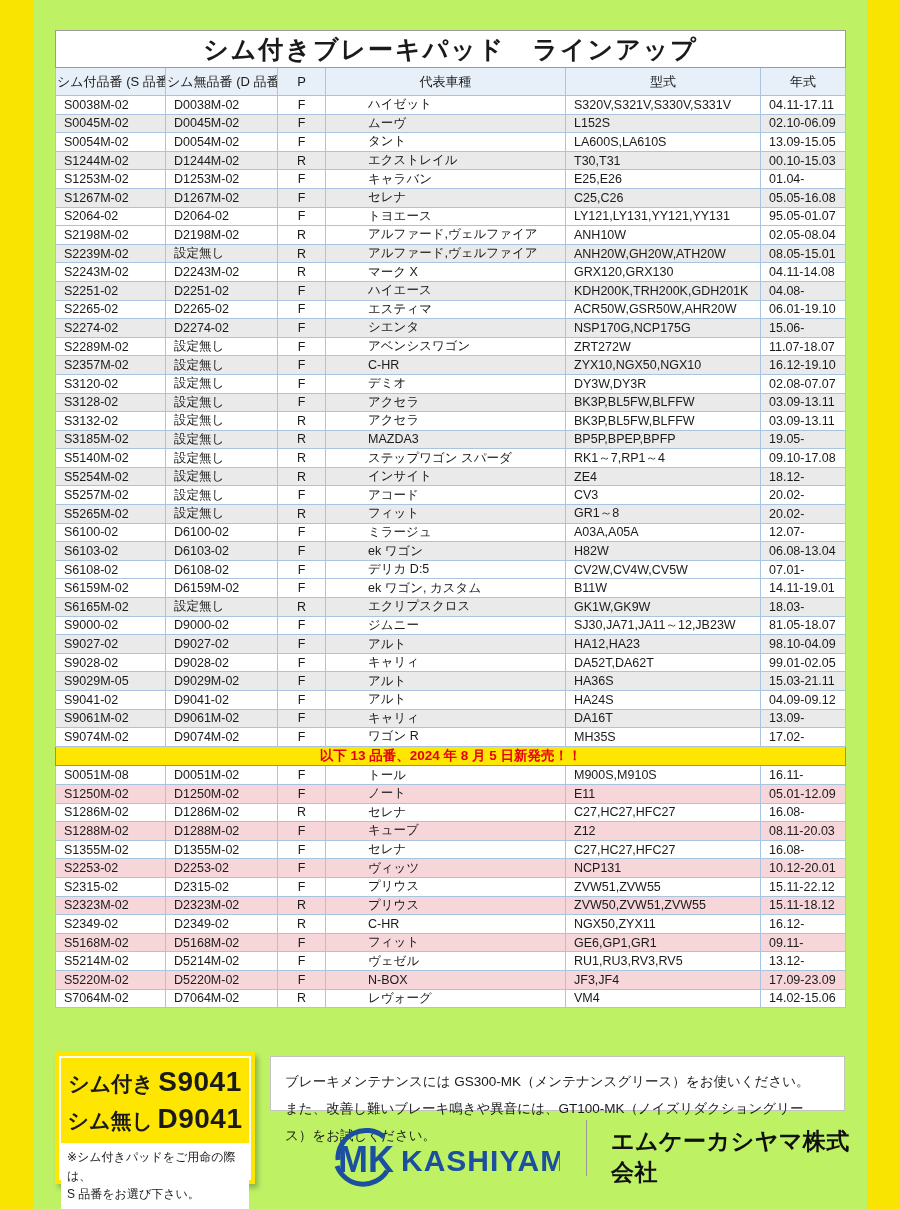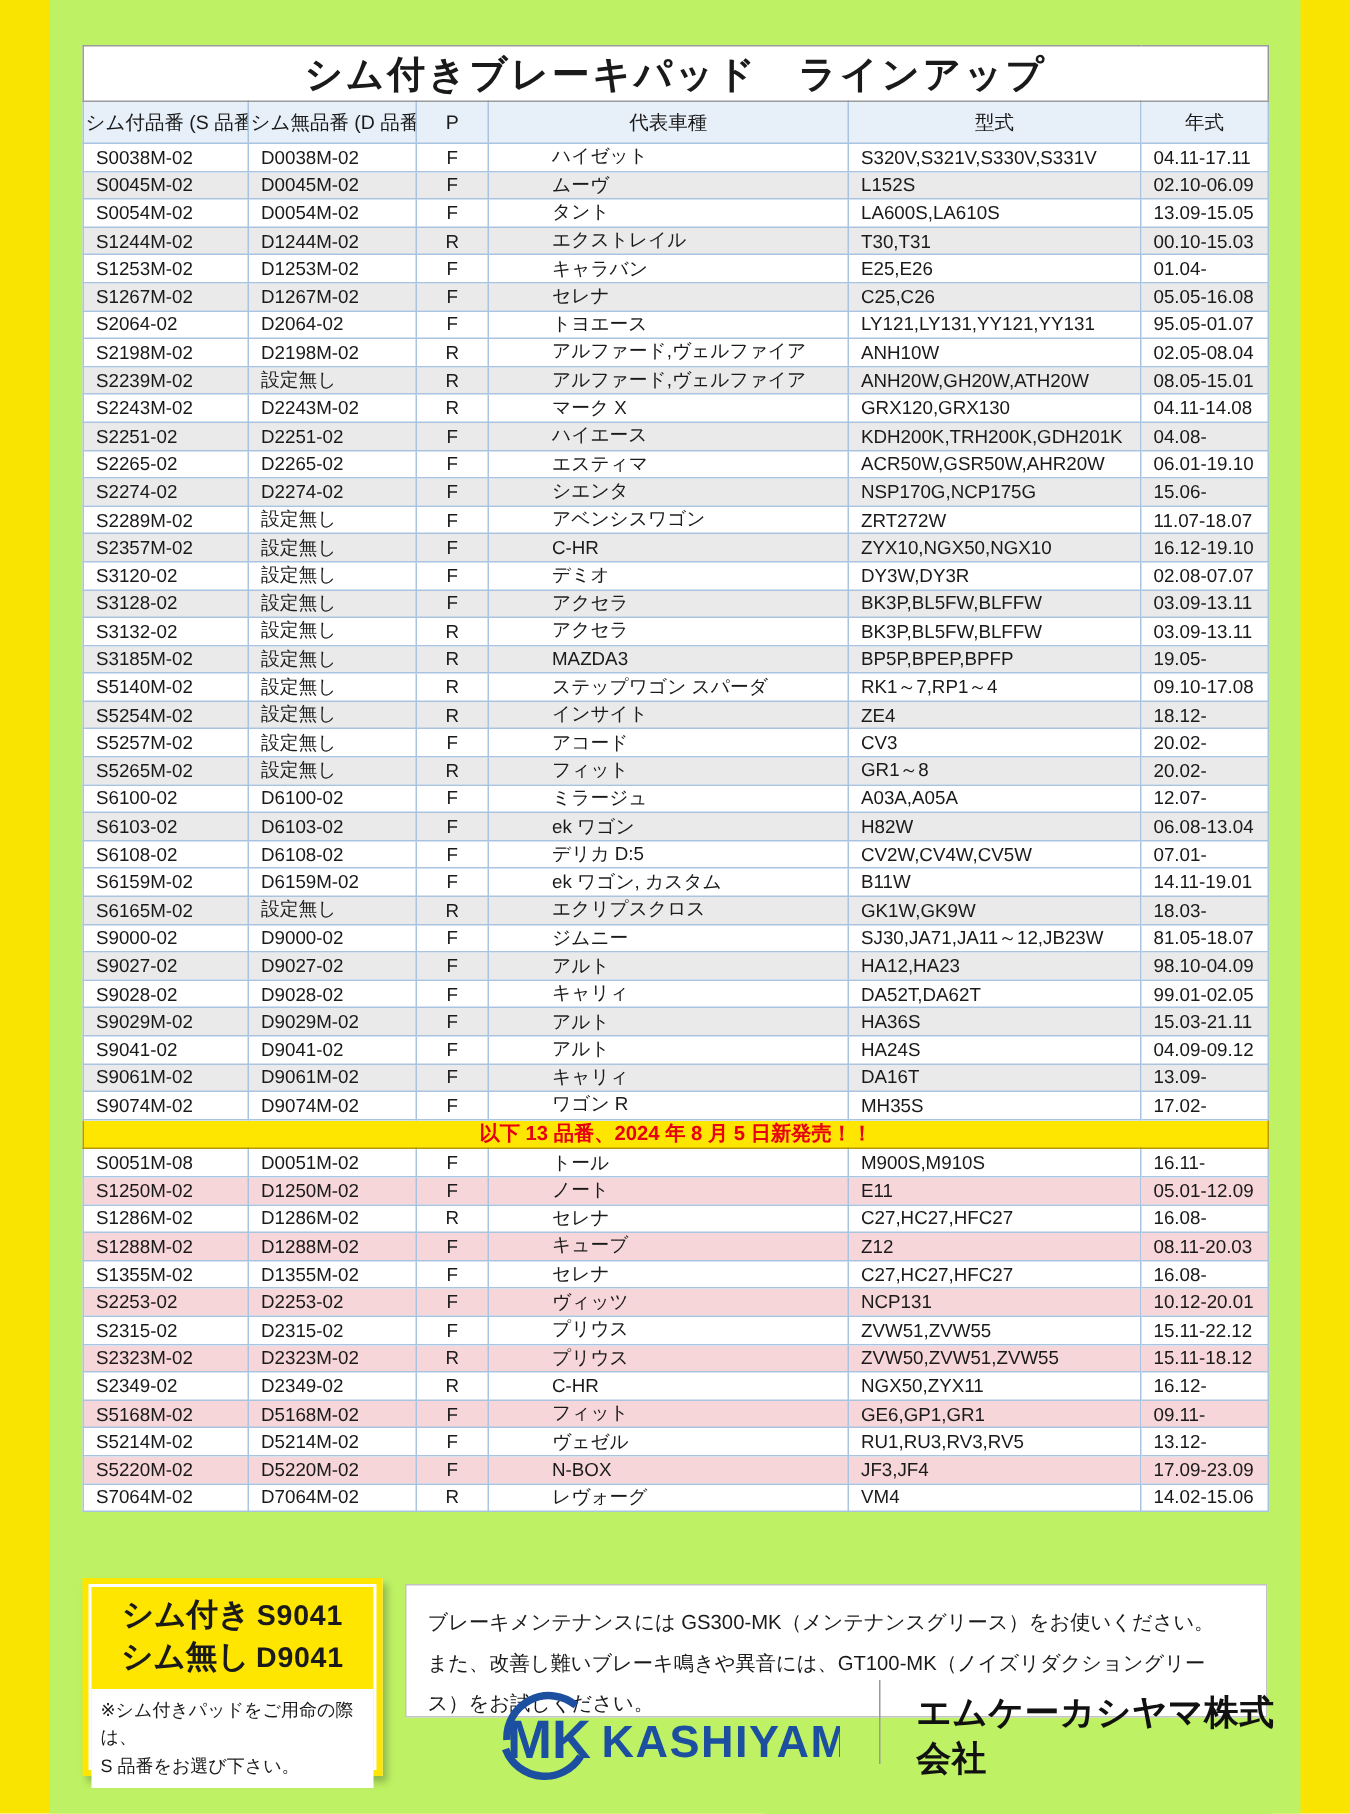--- a/index.html
+++ b/index.html
@@ -48,27 +48,27 @@
   }
   
   .shim-box{
     position:absolute;left:22px;top:1052px;width:200px;height:132px;
     background:#FFE600;
     box-shadow:inset 0 0 0 4px #FFE600, inset 0 0 0 6px #ffffff, 3px 4px 5px rgba(0,0,0,0.25);
     text-align:center;box-sizing:border-box;padding-top:12px;
   }
   .shim-line{line-height:1.25;margin-bottom:2px;}
   .shim-label{font-size:21px;font-weight:bold;}
-  .shim-value{font-size:19px;font-weight:bold;letter-spacing:0.5px;}
+  .shim-value{font-size:28px;font-weight:bold;letter-spacing:0.5px;}
   .shim-note{
     width:178px;margin:7px auto 0;background:#ffffff;
     font-size:12px;text-align:left;padding:5px 4px 6px 6px;line-height:1.55;
   }
   .grease-box{
-    position:absolute;left:237px;top:1056px;width:575px;height:89px;
+    position:absolute;left:237px;top:1056px;width:575px;height:55px;
     background:#fff;border:1px solid #c2c2c2;box-sizing:border-box;
     padding:11px 14px;font-size:13.5px;line-height:2.0;
   }
   .logo-wrap{position:absolute;left:292px;top:1124px;width:235px;height:64px;}
   .footer-divider{
     position:absolute;left:553px;top:1120px;width:1px;height:56px;background:#9a9a9a;
   }
   .company-name{
     position:absolute;left:578px;top:1126px;font-size:23px;font-weight:bold;color:#111;
     letter-spacing:0.5px;
@@ -344,21 +344,21 @@
         </tr>
         <tr class="row-w">
           <td class="col-s-part">S9028-02</td>
           <td class="col-d-part">D9028-02</td>
           <td class="col-position">F</td>
           <td class="col-vehicle">キャリィ</td>
           <td class="col-model">DA52T,DA62T</td>
           <td class="col-year">99.01-02.05</td>
         </tr>
         <tr class="row-g">
-          <td class="col-s-part">S9029M-02</td>
+          <td class="col-s-part">S9029M-05</td>
           <td class="col-d-part">D9029M-02</td>
           <td class="col-position">F</td>
           <td class="col-vehicle">アルト</td>
           <td class="col-model">HA36S</td>
           <td class="col-year">15.03-21.11</td>
         </tr>
         <tr class="row-w">
           <td class="col-s-part">S9041-02</td>
           <td class="col-d-part">D9041-02</td>
           <td class="col-position">F</td>

